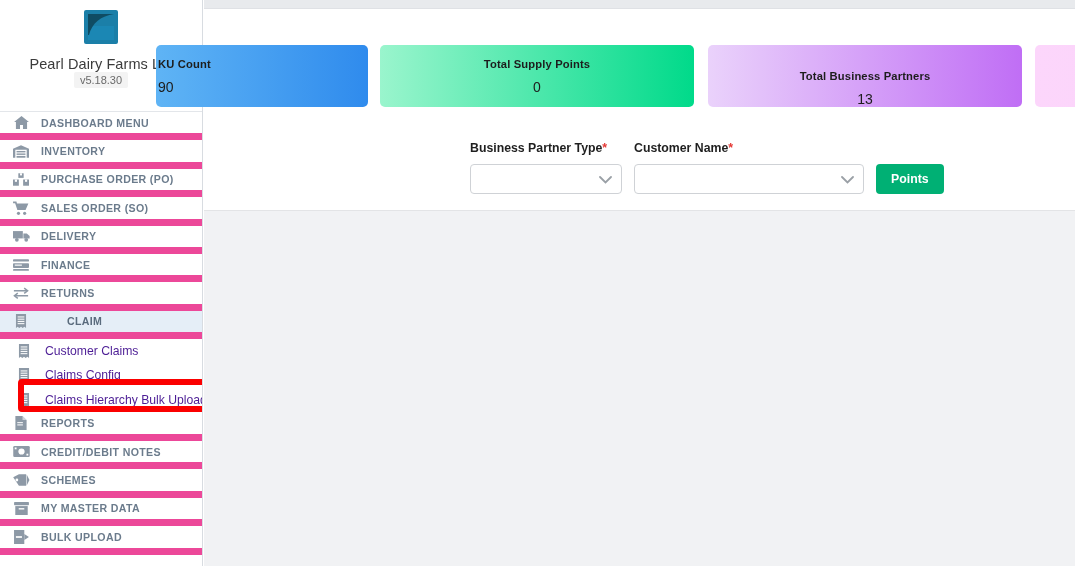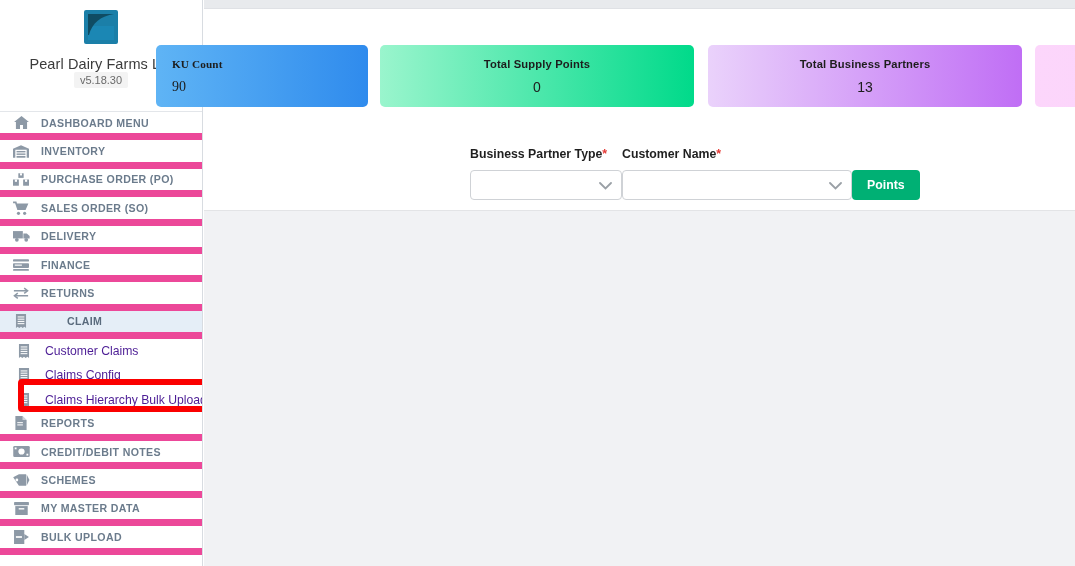--- a/index.html
+++ b/index.html
@@ -99,26 +99,26 @@
   .kpi {
     position: absolute; top: 36px; height: 62px;
     border-radius: 5px;
     display: flex; flex-direction: column; align-items: center; justify-content: center;
     color: #1d1d1d;
   }
   .kpi .k-title { font-size: 11.2px; font-weight: bold; letter-spacing:.15px; }
   .kpi .k-val { font-size: 14px; margin-top: 9px; }
   .kpi.cut-left { align-items: flex-start; padding-left: 0; }
   .kpi.cut-left .k-title,
-  .kpi.cut-left .k-val { align-self: flex-start; padding-left: 16px; font-family: Liberation Serif, serif; }
+  .kpi.cut-left .k-val { align-self: flex-start; padding-left: 2px; }
 
   
   .form-row {
-    position: absolute; left: 266px; top: 138px;
-    display: flex; align-items: flex-end; 
+    position: absolute; left: 266px; top: 132px;
+    display: flex; align-items: flex-end; gap: 12px;
   }
   .fgroup { display: flex; flex-direction: column; }
   .flabel {
     font-size: 12.3px; font-weight: bold; color: #1f1f1f; margin-bottom: 9px;
   }
   .flabel .req { color: #e53935; font-weight: bold; }
   .fselect {
     height: 30px; border: 1px solid #cfd2d6; border-radius: 4px;
     background: #ffffff; position: relative; display:flex; align-items:center;
   }
@@ -351,21 +351,21 @@
     <section class="card-strip">
       <div id="kpi-holder">
           <div class="kpi cut-left" style="left: -48px; width: 212px; background: linear-gradient(to right, rgb(95, 180, 245), rgb(47, 139, 237));">
             <div class="k-title">KU Count</div>
             <div class="k-val">90</div>
           </div>
           <div class="kpi" style="left: 176px; width: 314px; background: linear-gradient(to right, rgb(154, 245, 205), rgb(0, 218, 138));">
             <div class="k-title">Total Supply Points</div>
             <div class="k-val">0</div>
           </div>
-          <div class="kpi" style="left: 504px; width: 314px; background: linear-gradient(to right, rgb(234, 210, 251), rgb(192, 110, 245));">
+          <div class="kpi" style="left: 504px; width: 314px; background: linear-gradient(to right, rgb(234, 210, 251), rgb(192, 110, 245)); justify-content: flex-end;">
             <div class="k-title">Total Business Partners</div>
             <div class="k-val">13</div>
           </div>
           <div class="kpi" style="left: 831px; width: 180px; background: linear-gradient(to right, rgb(252, 214, 251), rgb(251, 209, 250));">
             <div class="k-title"></div>
             <div class="k-val"></div>
           </div>
         </div>
 
       <div class="form-row">

